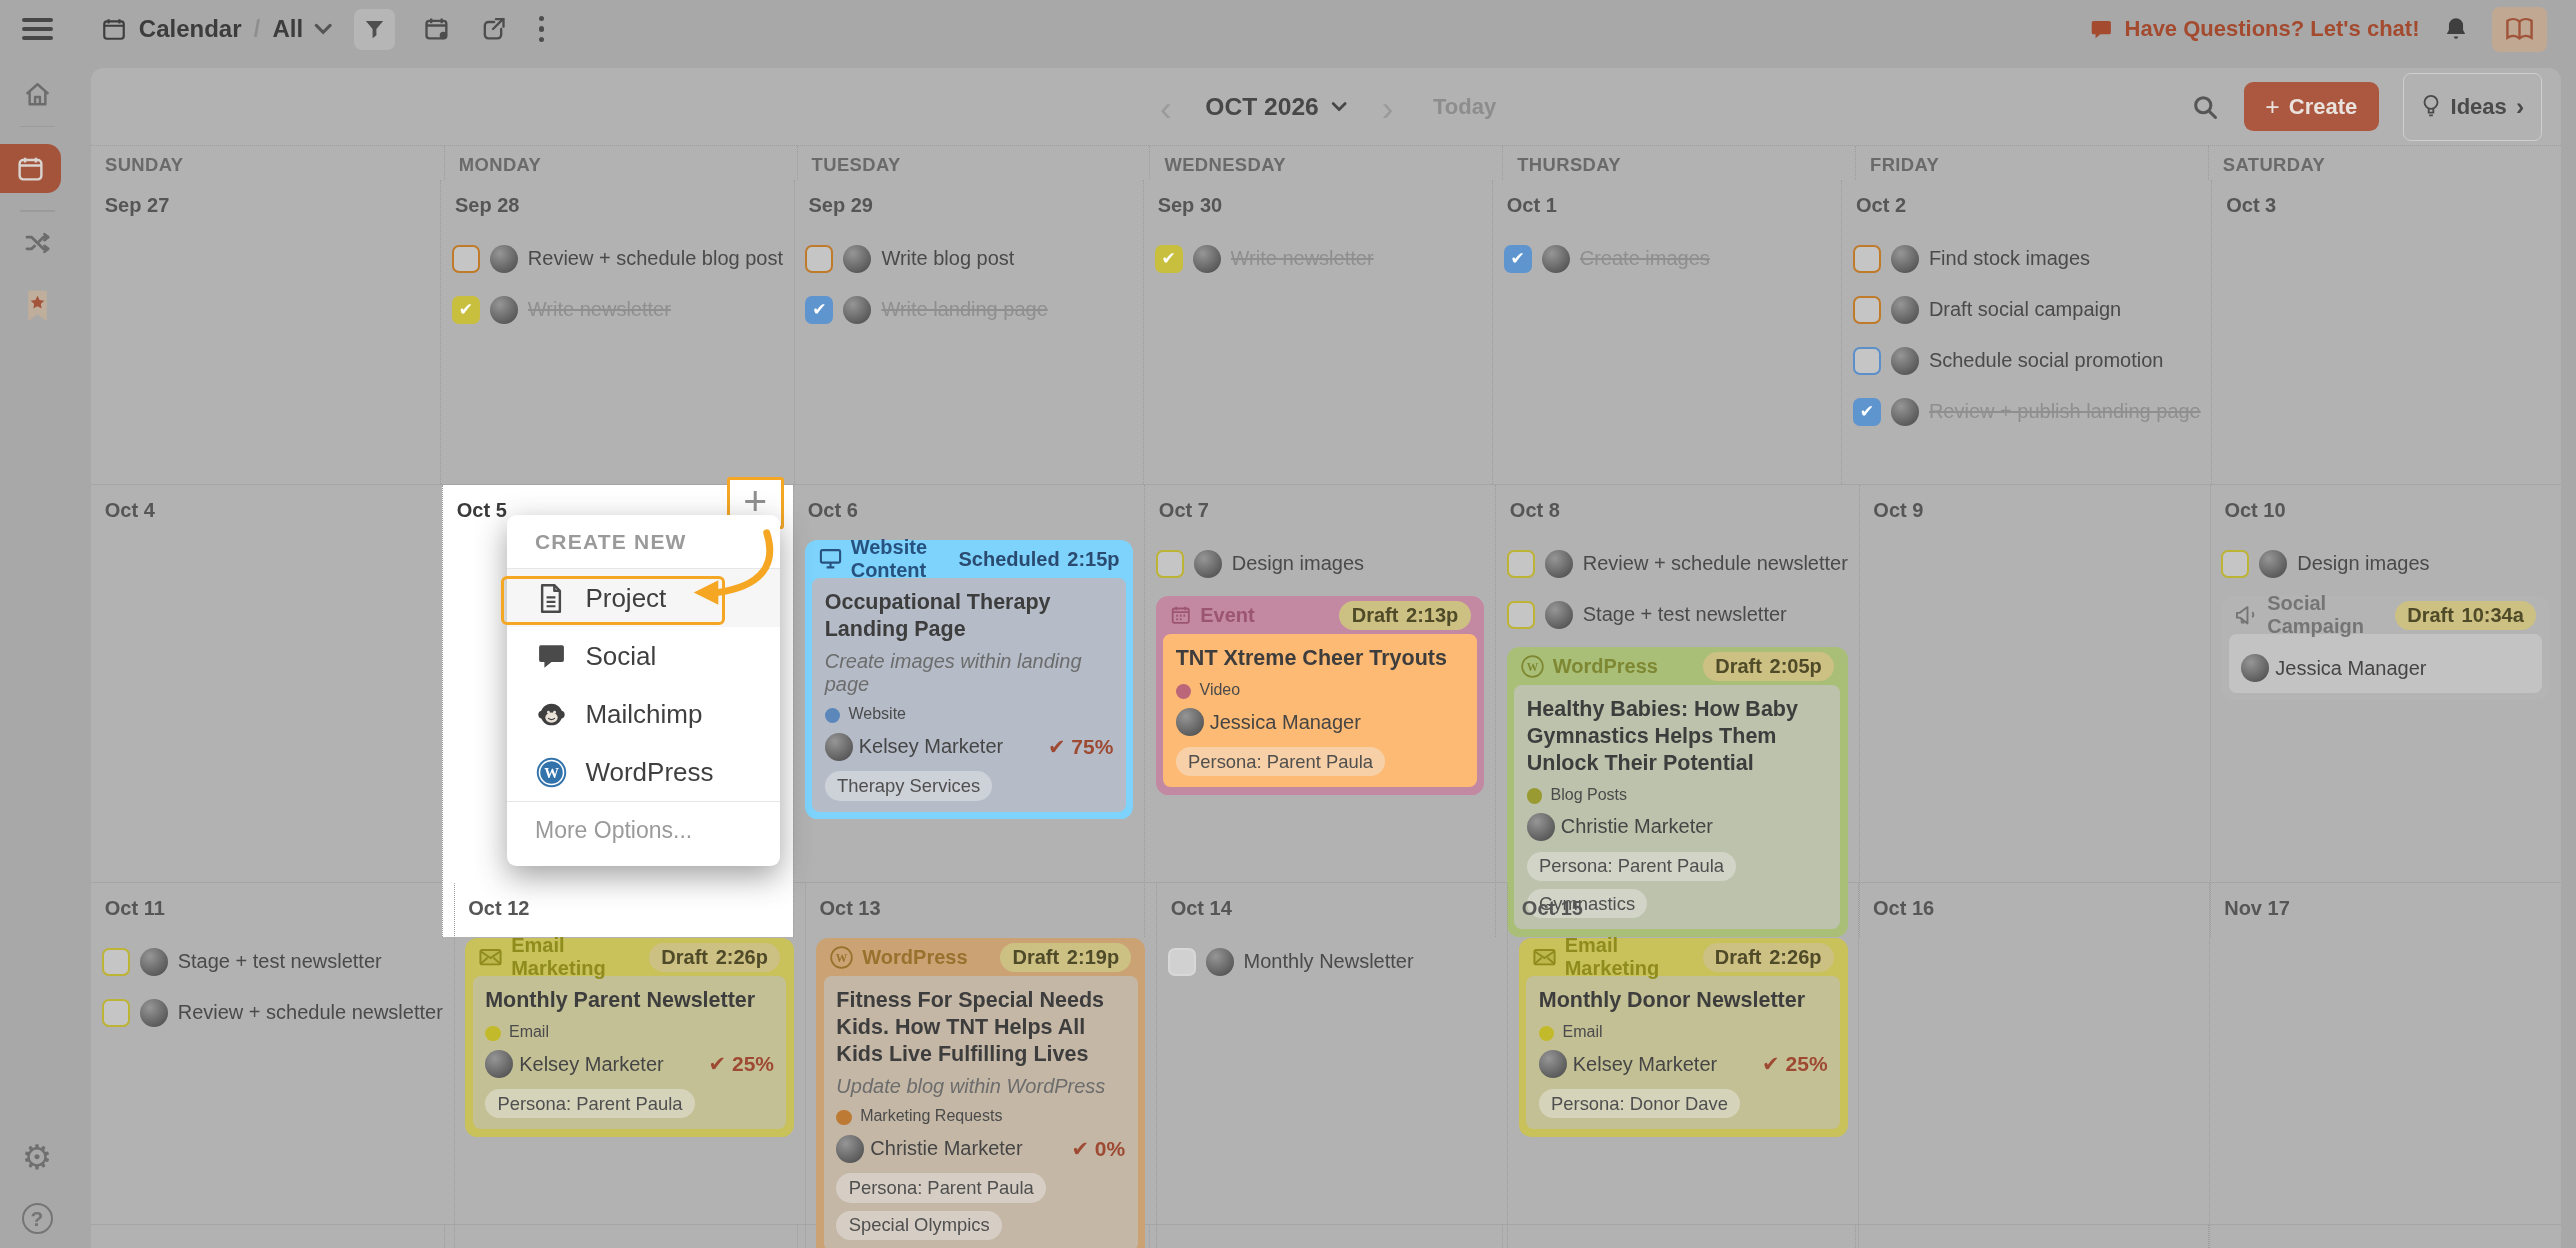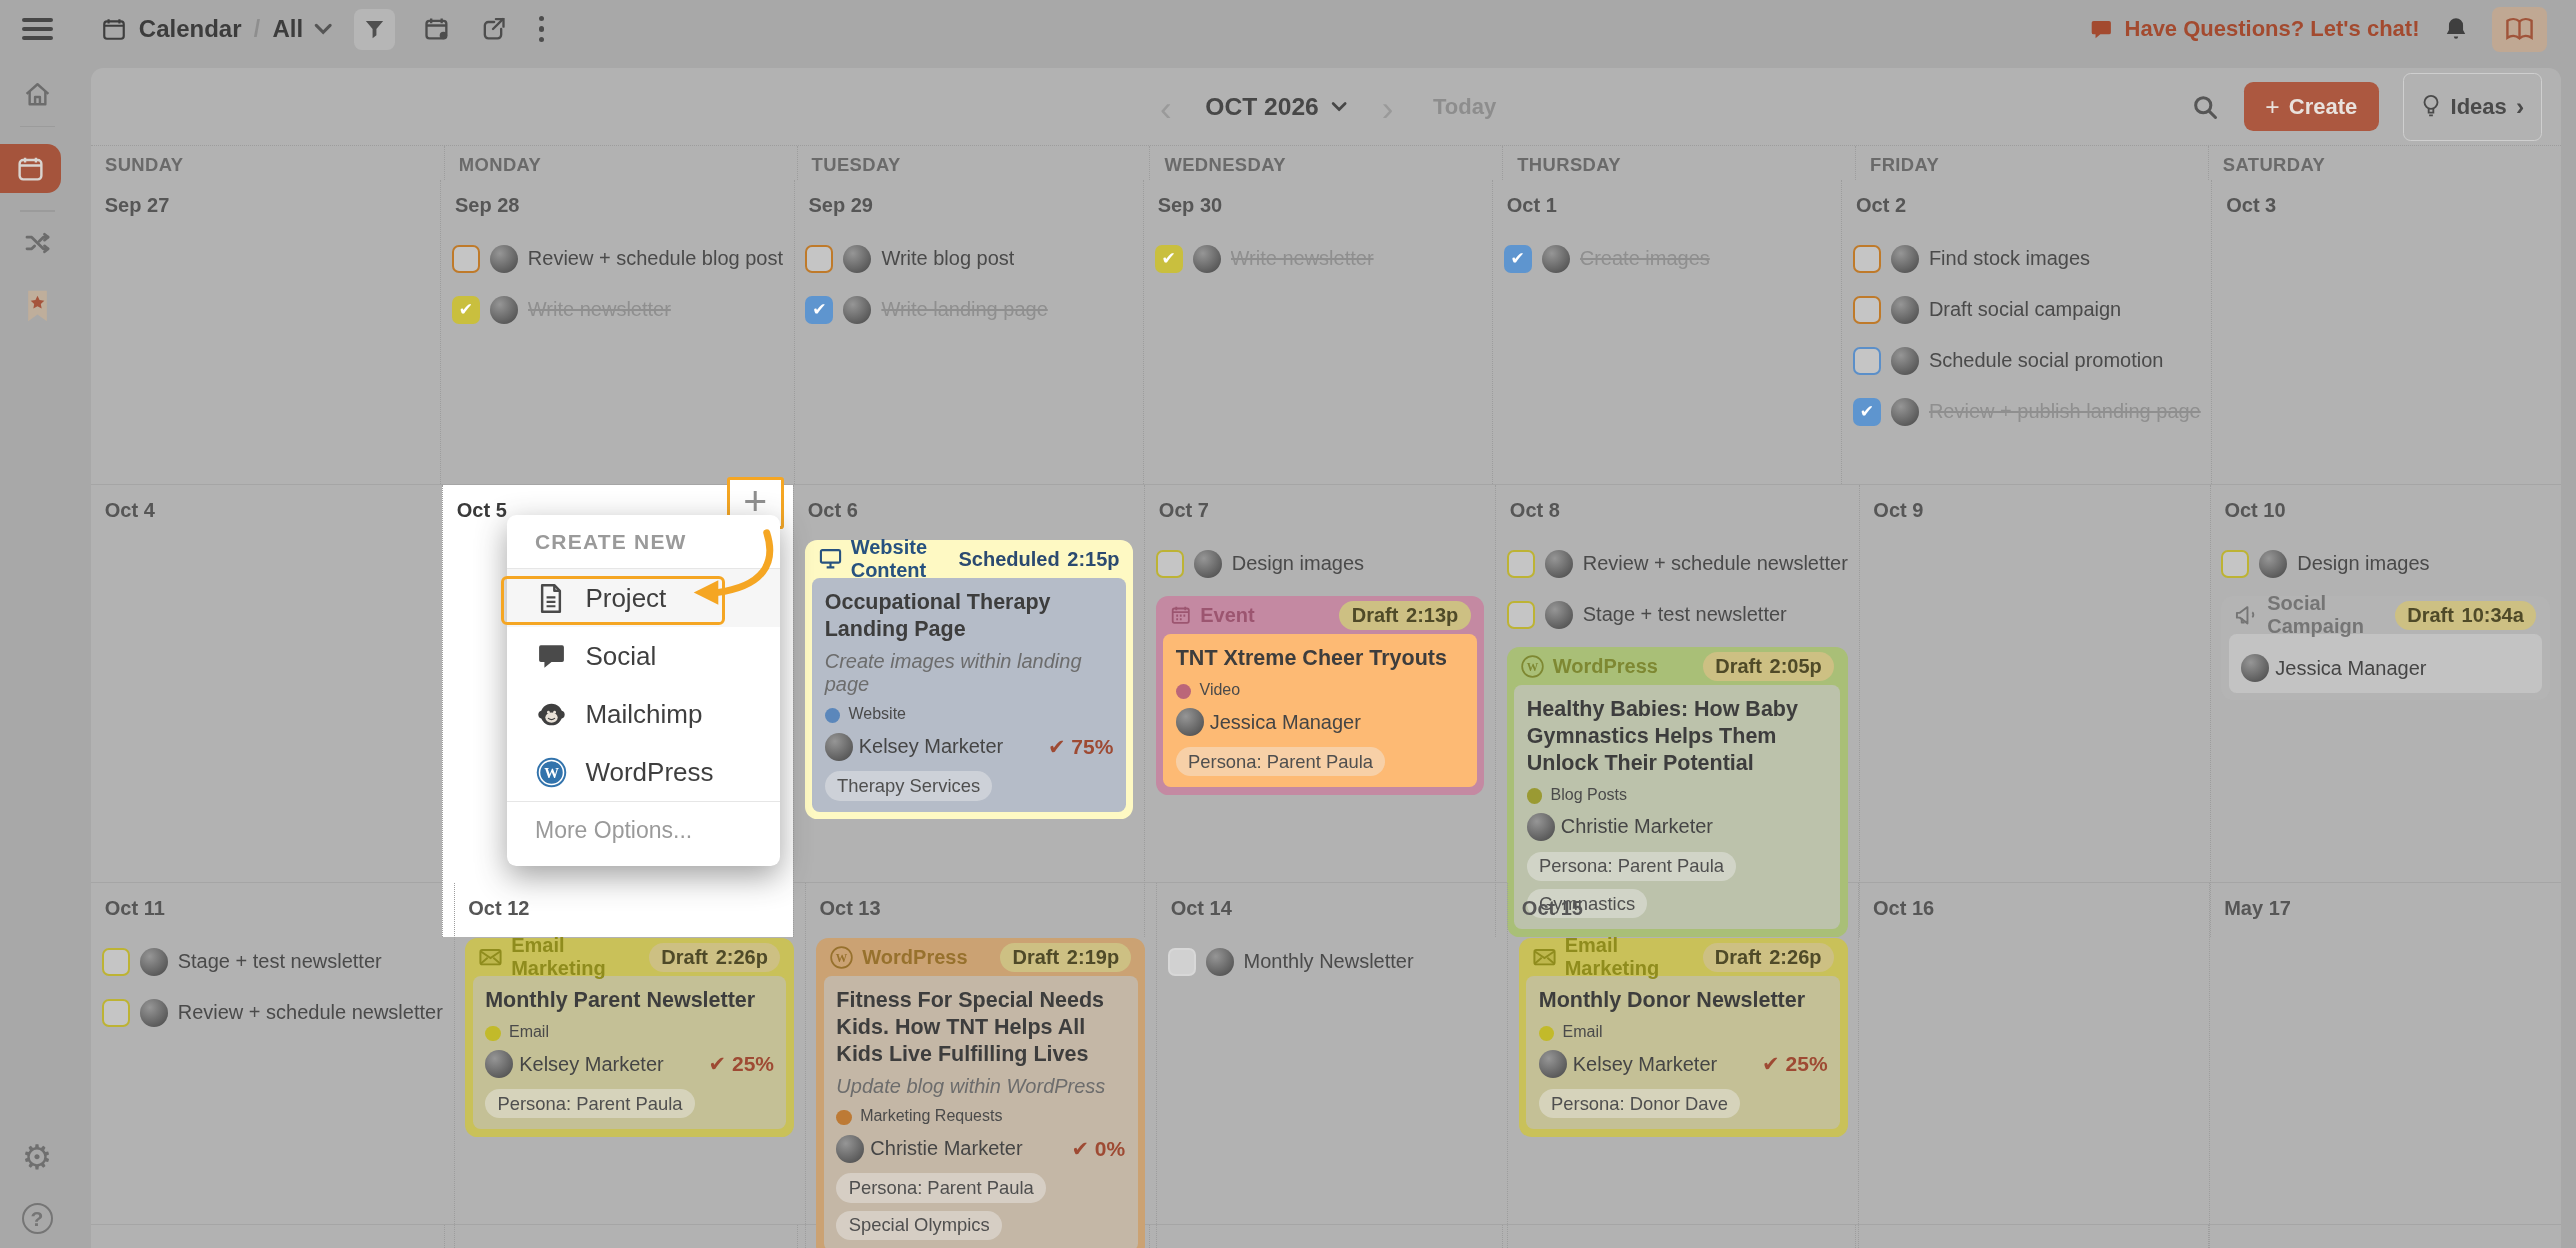--- a/index.html
+++ b/index.html
@@ -93,21 +93,21 @@
   .card-body{border-radius:7.7px;padding:10.7px 12.3px}
   .card-title{font-size:21.5px;font-weight:bold;color:#3d3d3d;line-height:1.25}
   .card-sub{font-style:italic;font-size:20px;color:#6c6c6c;margin-top:7.7px}
   .card-cat{display:flex;align-items:flex-end;gap:8.4px;margin-top:9.2px;font-size:16px;color:#4a4a4a}
   .card-cat .dot{width:15.4px;height:15.4px;border-radius:50%;flex:none}
   .owner{display:flex;align-items:center;gap:6px;margin-top:9.2px;font-size:20px;color:#454545}
   .progress{margin-left:auto;color:#9e4a33;font-weight:bold;font-size:21px;white-space:nowrap}
   .card-tags{display:flex;flex-wrap:wrap;gap:7.7px;margin-top:10.7px}
   .tag{background:rgba(238,238,238,.42);border-radius:767px;padding:3.8px 12.3px;font-size:18.4px;color:#4f4f4f;white-space:nowrap}
 
-  .card.blue{background:#fef9c3}   .card.blue .card-head{color:#27527f}   .card.blue .card-body{background:#b5bcc8}
+  .card.blue{background:#7dd3fc}   .card.blue .card-head{color:#27527f}   .card.blue .card-body{background:#b5bcc8}
   .card.pink{background:#c489a2}   .card.pink .card-head{color:#9c5570}   .card.pink .card-body{background:#fdba74}
   .card.green{background:#a9bf77}  .card.green .card-head{color:#7e8832}  .card.green .card-body{background:#bcc2ab}
   .card.yellow{background:#c9c159} .card.yellow .card-head{color:#8f8c1d} .card.yellow .card-body{background:#c4c096}
   .card.orange{background:#cba273} .card.orange .card-head{color:#97712d} .card.orange .card-body{background:#c4b7a6}
   .card.white{background:#b4b4b4}  .card.white .card-head{color:#757575}  .card.white .card-body{background:#c3c3c3}
 
   
   .plus-annot{position:absolute;top:-7.7px;right:9.2px;width:57px;height:52px;border:3.8px solid var(--annot);border-radius:3.1px;background:#fff;display:flex;align-items:center;justify-content:center;z-index:40}
   .plus-glyph{font-size:41px;color:#8f8f8f;font-weight:normal;line-height:1;margin-top:-3.1px}
 
@@ -647,21 +647,21 @@
               <div class="card-tags">
                 <span class="tag">Persona: Donor Dave</span>
               </div>
             </div>
           </div>
         </div>
         <div class="cell">
           <div class="cell-date">Oct 16</div>
         </div>
         <div class="cell">
-          <div class="cell-date">May 17</div>
+          <div class="cell-date">Nov 17</div>
         </div>
       </div>
       <div class="week-row" style="flex: 1 1 0%;">
         <div class="cell"></div>
         <div class="cell"></div>
         <div class="cell"></div>
         <div class="cell"></div>
         <div class="cell"></div>
         <div class="cell"></div>
         <div class="cell"></div>

